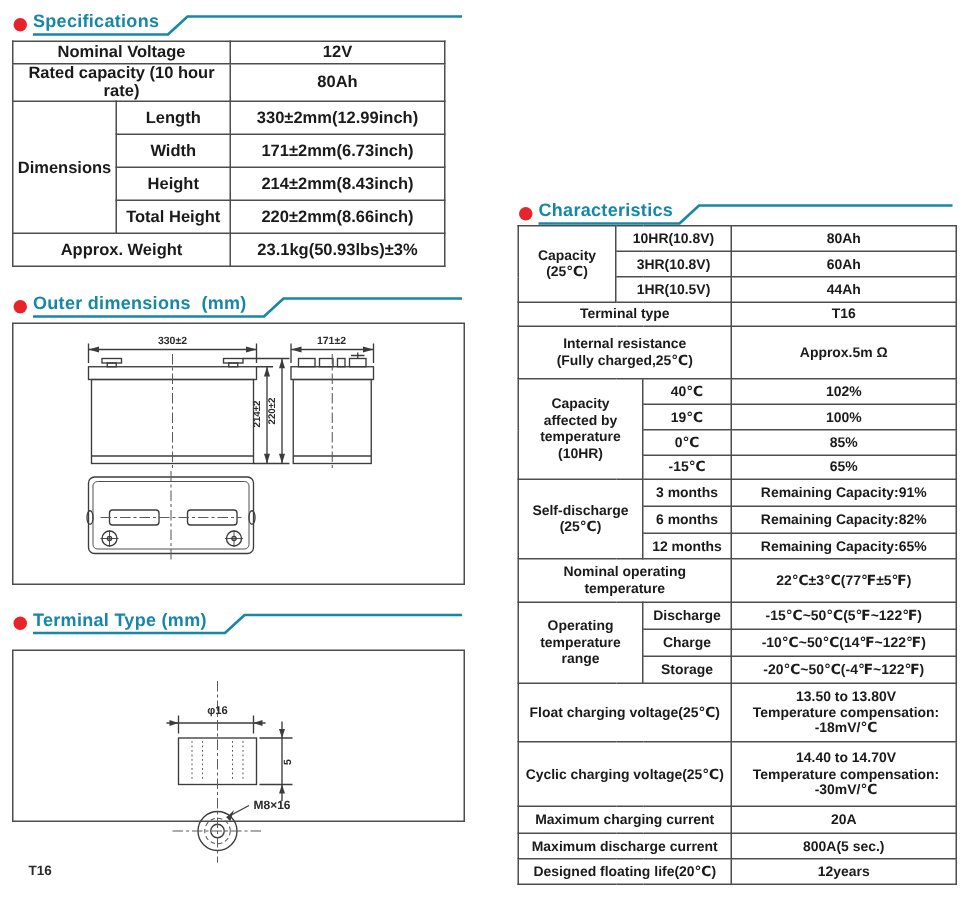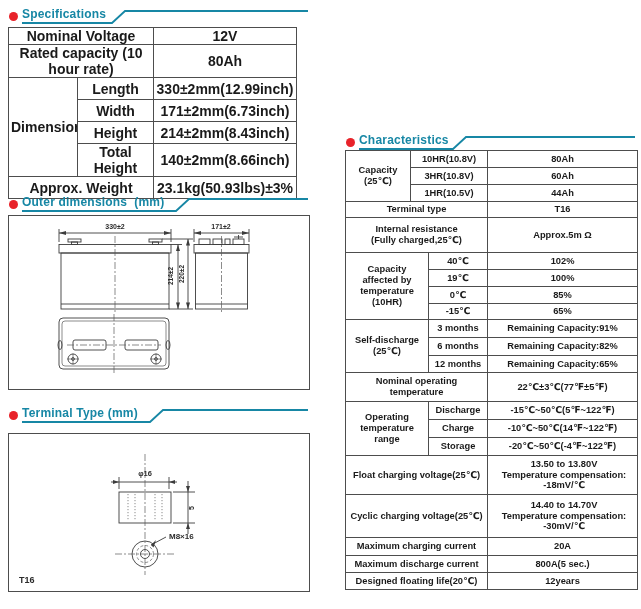--- a/index.html
+++ b/index.html
@@ -13,21 +13,21 @@
   .sec-header { position:absolute; height:22px; }
   .sec-header .dot { position:absolute; left:1px; top:7px; width:9px; height:9px;
     border-radius:50%; background:#e8232a; }
   .sec-header .sec-title { position:absolute; left:14px; top:2px; font-size:12px;
     font-weight:bold; color:#1787a5; white-space:pre; letter-spacing:0.2px; }
   .sec-header svg { position:absolute; left:0; top:0; }
   
   table { border-collapse:collapse; table-layout:fixed; position:absolute; background:#fff; }
   td { border:1px solid #4d4d4d; text-align:center; vertical-align:middle;
        font-weight:bold; padding:0 2px; overflow:hidden; }
-  #spec-table td { font-size:14px; }
+  #spec-table td { font-size:11px; }
   #char-table td { font-size:9.3px; line-height:1.18; }
   .pre { white-space:pre-line; }
   .left { text-align:center; padding-left:5px; }
   .fs88 { font-size:8.8px; }
   
   .draw-box { position:absolute; border:1.5px solid #4d4d4d; background:#fff; }
   .draw-box svg { display:block; }
   text { font-family:"Liberation Sans","DejaVu Sans",sans-serif; fill:#2b2b2b; }
 </style>
 </head>
@@ -66,21 +66,21 @@
     <tr style="height:22px">
       <td>Width</td>
       <td>171±2mm(6.73inch)</td>
     </tr>
     <tr style="height:22px">
       <td>Height</td>
       <td>214±2mm(8.43inch)</td>
     </tr>
     <tr style="height:22px">
       <td>Total Height</td>
-      <td>140±2mm(8.66inch)</td>
+      <td>220±2mm(8.66inch)</td>
     </tr>
     <tr style="height:22px">
       <td colspan="2">Approx. Weight</td>
       <td>23.1kg(50.93lbs)±3%</td>
     </tr>
   </tbody>
     </table>
 
   <div class="sec-header" style="left:8px; top:193px; width:302px;">
     <svg width="302" height="22">
@@ -168,21 +168,21 @@
   </div>
 
   <div class="sec-header" style="left:8px; top:404px; width:302px;">
     <svg width="302" height="22">
       <polyline points="14,18 142,18 155,6 300,6" fill="none" stroke="#1787a5" stroke-width="1.8"></polyline>
     </svg>
     <span class="dot"></span>
     <span class="sec-title">Terminal Type (mm)</span>
   </div>
 
-  <div class="draw-box" style="left:8px; top:433px; width:302px; height:159px;">
+  <div class="draw-box" style="left:8px; top:433px; width:302px; height:115px;">
     <svg width="299" height="156" viewBox="0 0 299 156">
       <g stroke="#3c3c3c" stroke-width="0.9" fill="none">
 
         <line x1="102" y1="48" x2="168" y2="48"></line>
         <line x1="110" y1="43" x2="110" y2="55"></line>
           <line x1="160" y1="43" x2="160" y2="55"></line>
 
         <rect x="110" y="58" width="52" height="31"></rect>
 
         <line x1="164" y1="58" x2="186" y2="58"></line>

